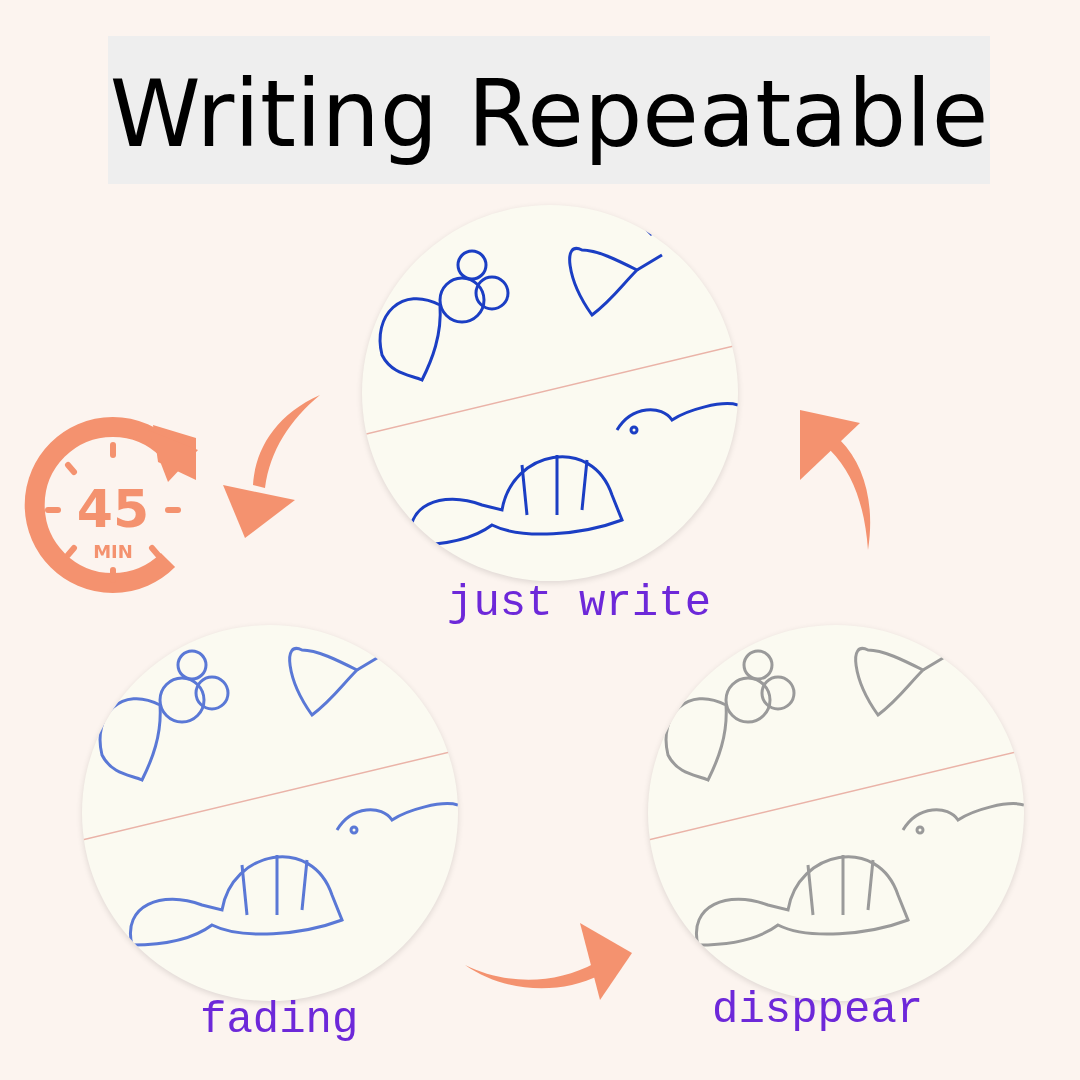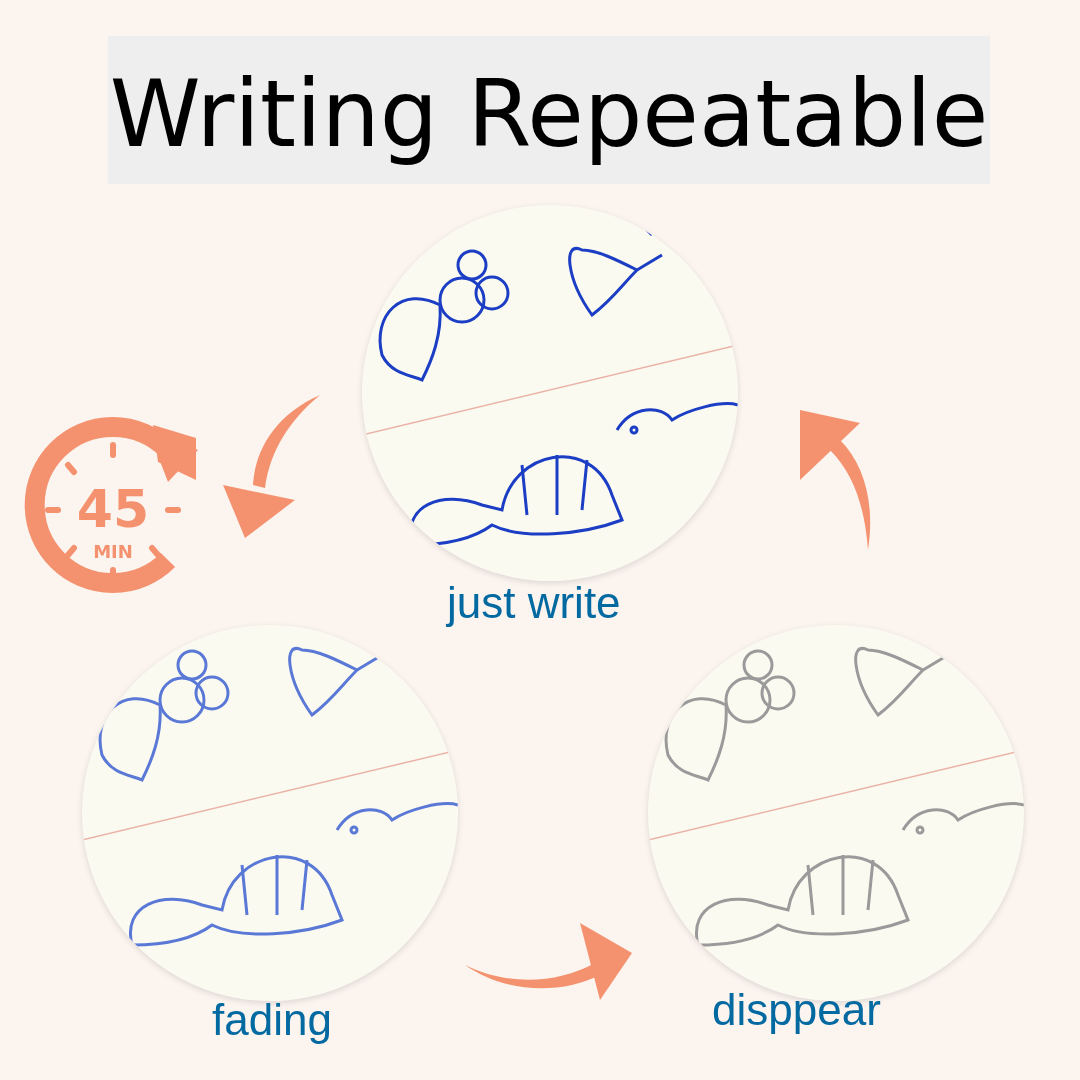--- a/index.html
+++ b/index.html
@@ -1,21 +1,21 @@
 <!DOCTYPE html>
 <html><head>
 <meta charset="utf-8">
 <style>
   html,body{margin:0;padding:0;}
   body{width:1080px;height:1080px;background:#fcf4ef;position:relative;overflow:hidden;font-family:"DejaVu Sans","Liberation Sans",sans-serif;}
   .title-box{position:absolute;left:108px;top:36px;width:882px;height:148px;background:#eeeeee;display:flex;align-items:center;justify-content:center;}
   .title{font-size:92px;color:#000;letter-spacing:0px;font-family:"DejaVu Sans",sans-serif;margin-top:8px;}
   .circle{position:absolute;border-radius:50%;background:#fbfaf1;box-shadow:0 2px 6px rgba(0,0,0,0.12);overflow:hidden;}
   .circle svg{position:absolute;left:0;top:0;width:100%;height:100%;}
-  .label{position:absolute;font-size:44px;color:#0369a1;font-family:Liberation Sans, sans-serif;}
+  .label{position:absolute;font-size:44px;color:#6d28d9;font-family:Liberation Mono, monospace;}
   .arrow{position:absolute;}
   .timer{position:absolute;left:18px;top:410px;width:190px;height:190px;}
 </style>
 </head>
 <body>
 
 <div class="title-box">
   <span class="title">Writing Repeatable</span>
 </div>
 
@@ -78,21 +78,21 @@
       <path d="M78 80 C40 60 10 90 20 130 C30 150 50 150 60 155 C70 135 80 110 78 80 Z"></path>
       <path d="M220 25 C200 15 205 55 230 90 C250 75 260 60 275 45 C255 35 235 25 220 25 Z"></path>
       <path d="M275 45 L300 30 M270 5 L285 20"></path>
       <path d="M50 320 C40 280 80 265 120 280 L140 285 C150 225 230 210 250 270 L260 295 C220 310 160 315 130 300 C110 315 80 320 50 320 Z"></path>
       <path d="M160 240 L165 290 M195 230 L195 290 M225 235 L220 285"></path>
       <path d="M255 205 C270 180 300 180 310 195 C325 185 360 175 376 180"></path>
       <circle cx="272" cy="205" r="3"></circle>
     </g>
   </svg>
 </div>
-<span class="label" style="left:212px;top:995px">fading</span>
+<span class="label" style="left:200px;top:995px">fading</span>
 
 <div class="circle" style="left:648px;top:625px;width:376px;height:376px">
   <svg viewBox="0 0 376 376">
     <line x1="0" y1="215" x2="376" y2="125" stroke="#eab3a8" stroke-width="1.5"></line>
     <g fill="none" stroke="#9a9a9a" stroke-width="3">
       <circle cx="110" cy="40" r="14"></circle>
         <circle cx="130" cy="68" r="16"></circle>
         <circle cx="100" cy="75" r="22"></circle>
       <path d="M78 80 C40 60 10 90 20 130 C30 150 50 150 60 155 C70 135 80 110 78 80 Z"></path>
       <path d="M220 25 C200 15 205 55 230 90 C250 75 260 60 275 45 C255 35 235 25 220 25 Z"></path>

